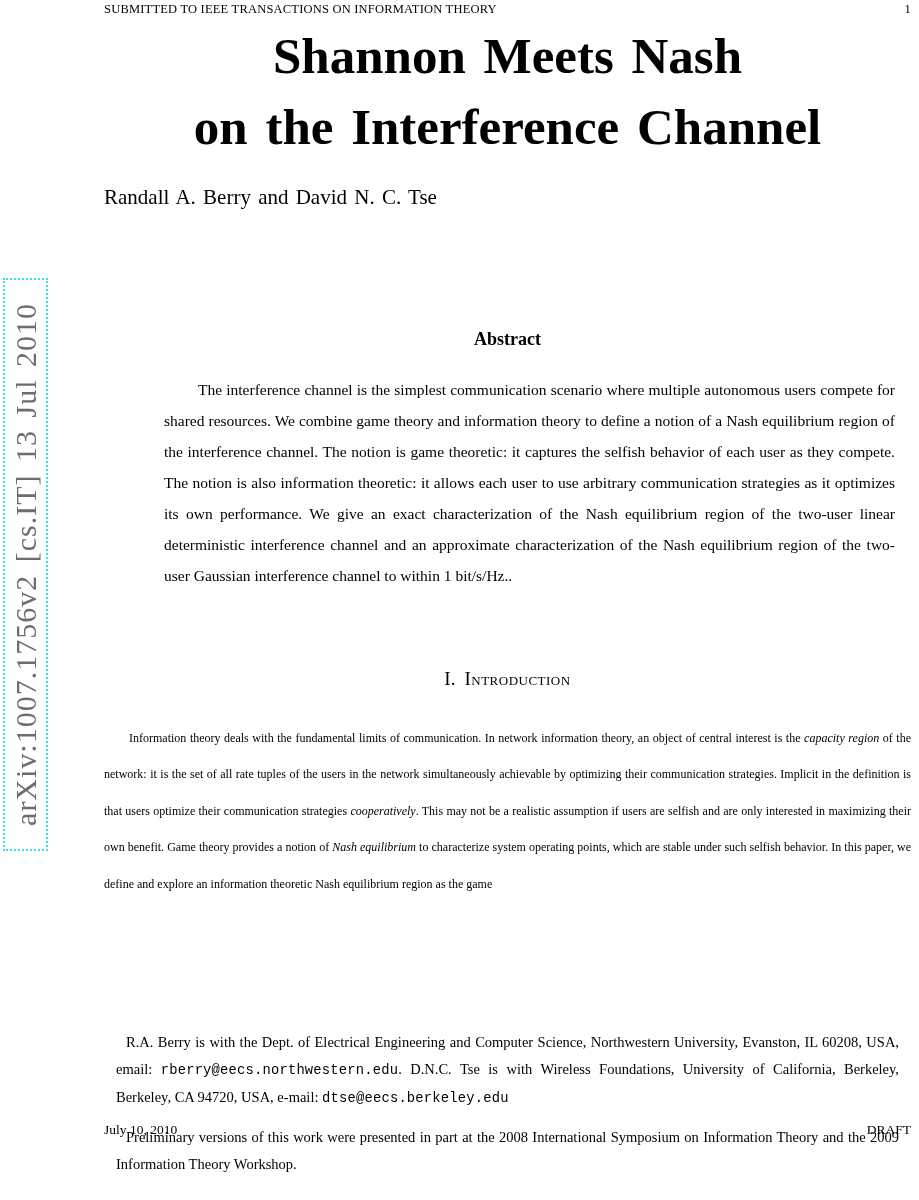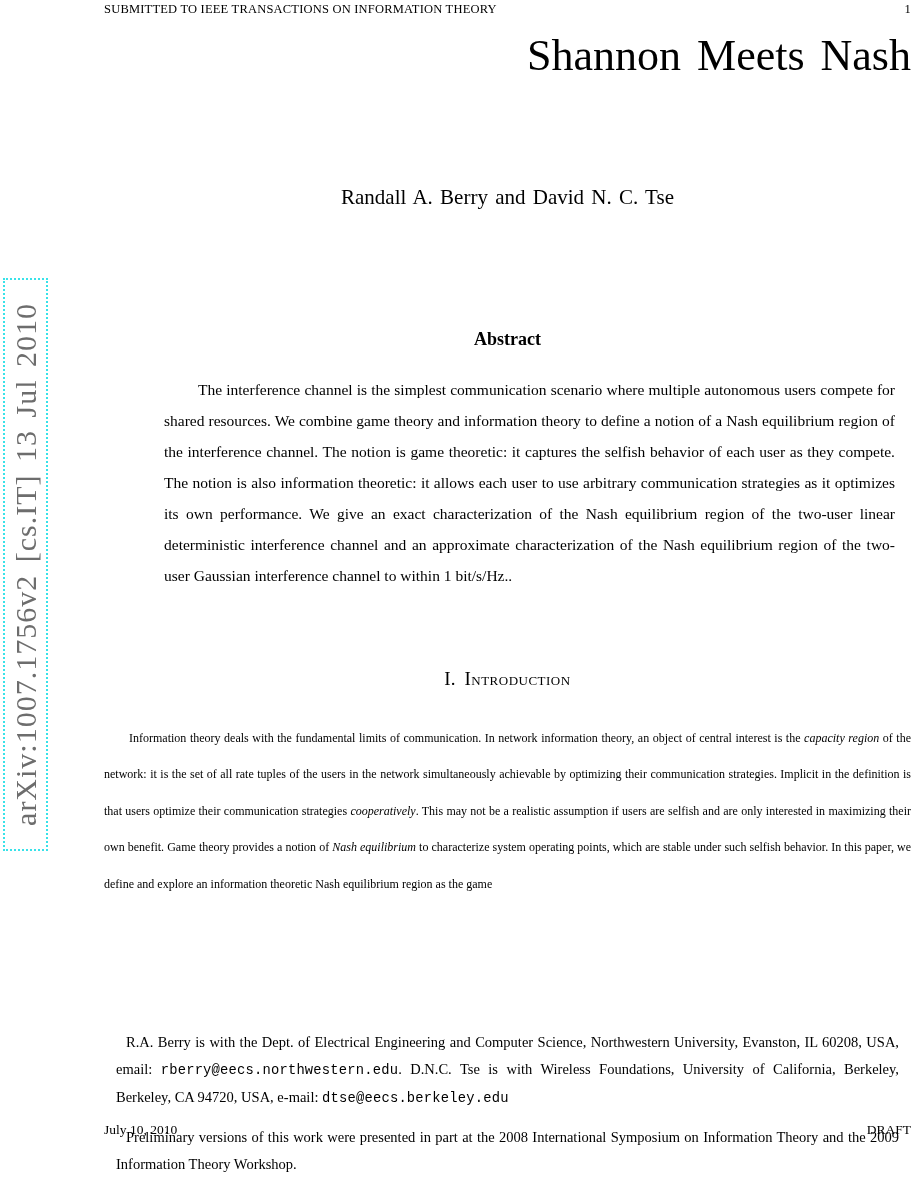--- a/index.html
+++ b/index.html
@@ -33,29 +33,29 @@
     writing-mode: vertical-rl;
     transform: rotate(180deg);
     white-space: nowrap;
     font-size: 30px;
     letter-spacing: 1px;
     word-spacing: 4px;
   }
 
   .title-line {
     position: absolute; left: 104px; width: 807px;
-    text-align: right; font-size: 44px; line-height: 40px;
-    font-weight: 400; word-spacing: 5px;
+    text-align: center; font-size: 51px; line-height: 40px;
+    font-weight: 700; word-spacing: 5px;
   }
   .title-line.l1 { top: 36px; }
   .title-line.l2 { top: 107px; }
 
   .authors {
     position: absolute; top: 185px; left: 104px; width: 807px;
-    text-align: center; font-size: 21px; word-spacing: 2px;
+    text-align: left; font-size: 21px; word-spacing: 2px;
   }
 
   .abstract-heading {
     position: absolute; top: 329px; left: 104px; width: 807px;
     text-align: center; font-size: 18px; font-weight: bold;
   }
   .abstract-body {
     position: absolute; top: 374px; left: 164px; width: 731px;
     font-size: 15.5px; line-height: 31px;
     text-align: justify; text-indent: 34px;
@@ -100,20 +100,21 @@
   <div class="running-header">
     <span>SUBMITTED TO IEEE TRANSACTIONS ON INFORMATION THEORY</span>
     <span>1</span>
   </div>
 
   <div class="arxiv-stamp" id="arxiv-stamp" style="border-color: rgb(56, 226, 233);">
     <span class="arxiv-stamp-text" id="arxiv-stamp-text" style="color: rgb(109, 109, 109);">arXiv:1007.1756v2  [cs.IT]  13 Jul 2010</span>
   </div>
 
   <div class="title-line l1">Shannon Meets Nash</div>
+  <div class="title-line l2">on the Interference Channel</div>
 
   <div class="authors">Randall A. Berry and David N. C. Tse</div>
 
   <div class="abstract-heading">Abstract</div>
   <div class="abstract-body">The interference channel is the simplest communication scenario where multiple autonomous users compete for shared resources. We combine game theory and information theory to define a notion of a Nash equilibrium region of the interference channel. The notion is game theoretic: it captures the selfish behavior of each user as they compete. The notion is also information theoretic: it allows each user to use arbitrary communication strategies as it optimizes its own performance. We give an exact characterization of the Nash equilibrium region of the two-user linear deterministic interference channel and an approximate characterization of the Nash equilibrium region of the two-user Gaussian interference channel to within 1 bit/s/Hz..</div>
 
   <div class="section-heading">
     <span class="sec-num">I.</span><span class="sec-title">Introduction</span>
   </div>
 

